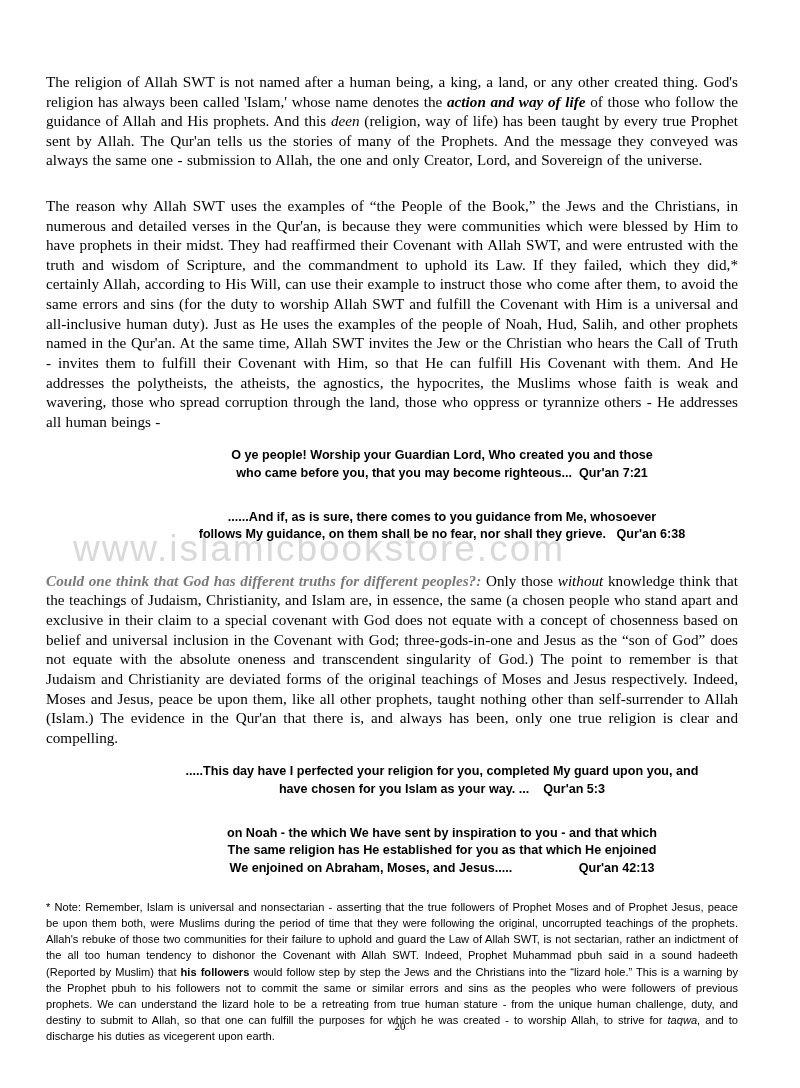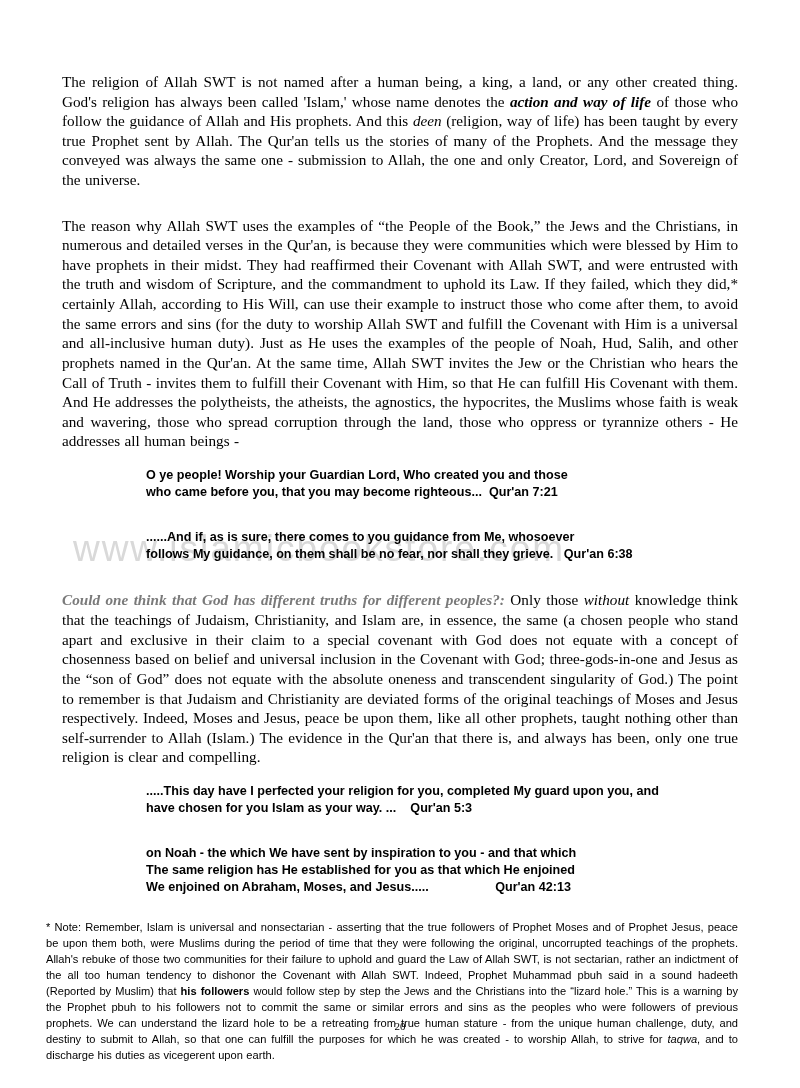--- a/index.html
+++ b/index.html
@@ -40,33 +40,33 @@
   }
   .content {
     position: relative;
     z-index: 2;
   }
   p.body-par {
     font-family: "Liberation Serif", serif;
     font-size: 15.2px;
     line-height: 1.29;
     text-align: justify;
-    margin: 0 0 16px 16px;
+    margin: 0 0 16px 0;
     word-spacing: 0.6px;
   }
   .par-gap {
     height: 10px;
   }
   .quote {
     font-family: "Liberation Sans", sans-serif;
     font-weight: bold;
     font-size: 12.6px;
     line-height: 1.38;
     margin: 0 0 0 100px;
-    text-align: left;
+    text-align: center;
   }
   .quote .ref {
     font-weight: bold;
   }
   .quote-block {
     margin-bottom: 14px;
   }
   .spacer-sm { height: 13px; }
   .faded {
     color: #7a7a7a;

